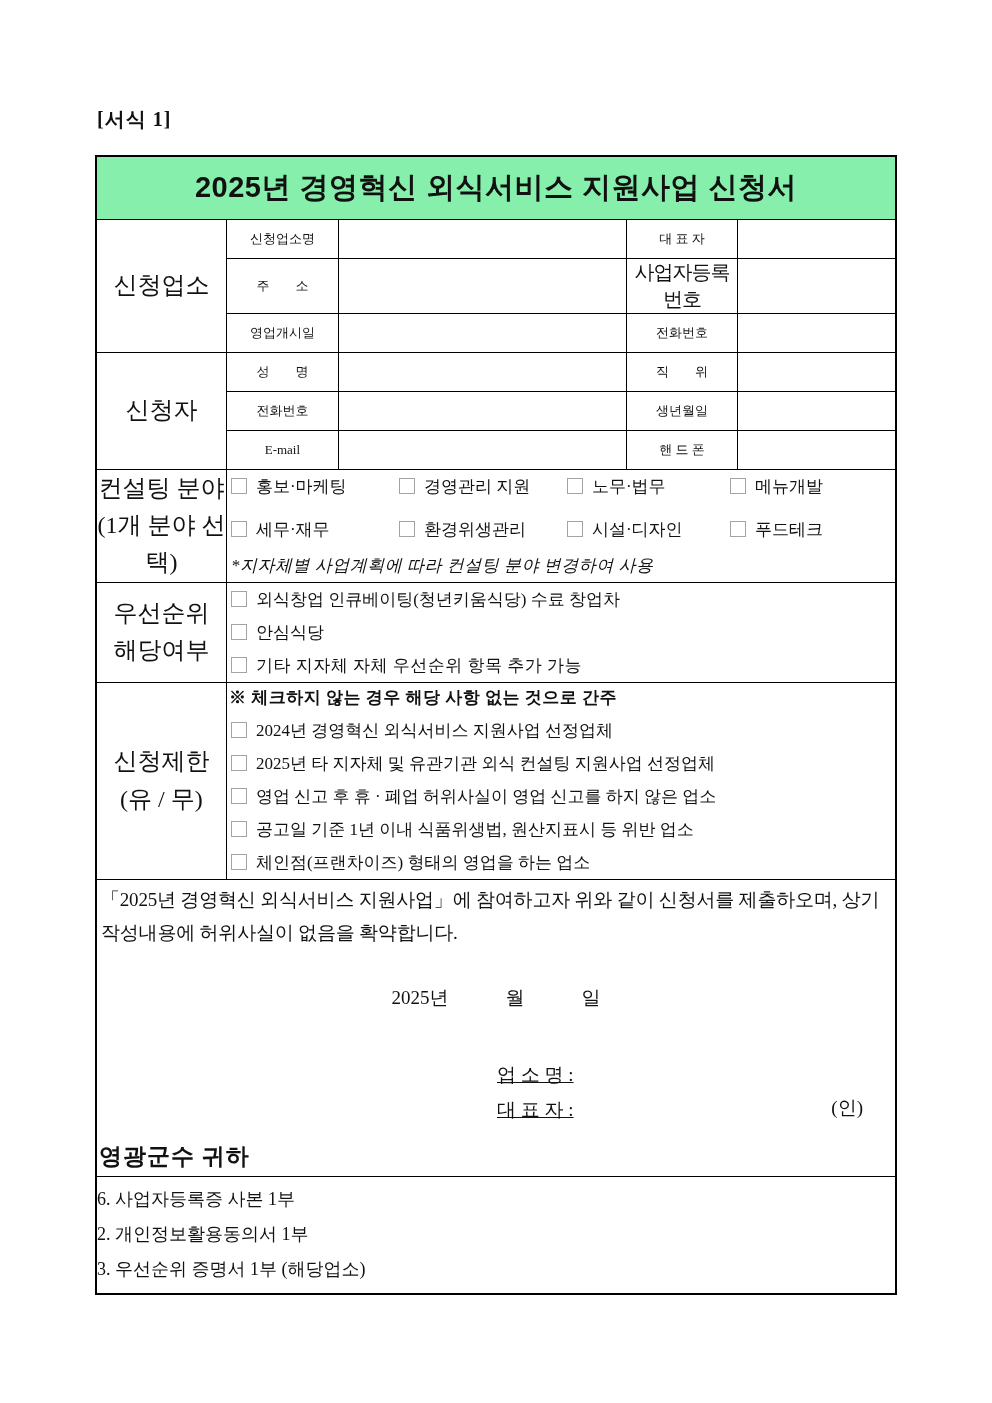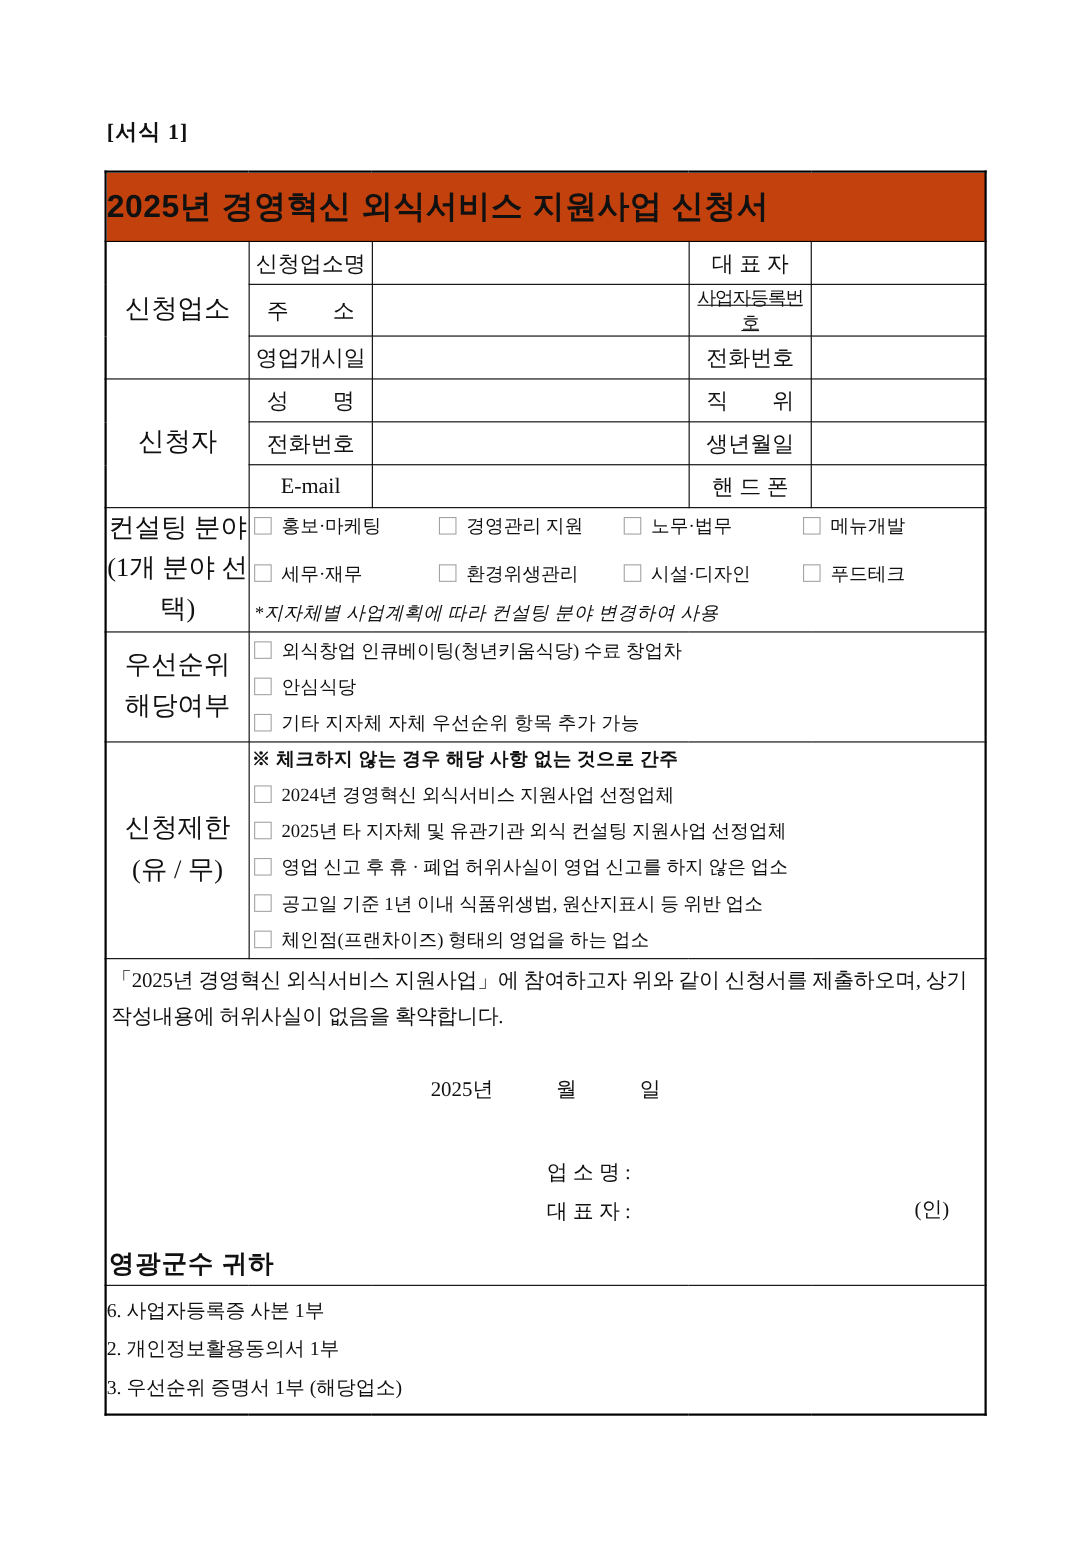--- a/index.html
+++ b/index.html
@@ -29,42 +29,41 @@
     table-layout: fixed;
     border: 2.5px solid #000000;
   }
   table.app-form td {
     border: 1.5px solid #000000;
     vertical-align: middle;
     padding: 0;
     overflow: hidden;
   }
   td.title-cell {
-    background: #c2410c;
+    background: #86efac;
     height: 62px;
-    text-align: left;
+    text-align: center;
     font-family: "Liberation Sans", "DejaVu Sans", sans-serif;
     font-size: 29px;
     font-weight: bold;
     letter-spacing: 0.5px;
   }
   td.sec {
     text-align: center;
     font-size: 24px;
     line-height: 1.55;
   }
   td.lbl {
     text-align: center;
+    font-size: 13px;
+    height: 38px;
+  }
+  td.lbl.tight {
     font-size: 20px;
-    height: 38px;
-  }
-  td.lbl.tight {
-    font-size: 17px;
     letter-spacing: -1px;
-    text-decoration: underline;
   }
   td.inp {
     background: #ffffff;
   }
   td.content {
     padding: 8px 10px;
     font-size: 17px;
   }
   .cb {
     display: inline-block;
@@ -119,20 +118,21 @@
   .date-line {
     text-align: center;
     margin-top: 36px;
     font-size: 19px;
   }
   .sig-block {
     margin-top: 46px;
     padding-left: 400px;
     line-height: 1.85;
     position: relative;
+    text-decoration: underline;
   }
   .seal {
     position: absolute;
     right: 32px;
     bottom: 2px;
   }
   .recipient {
     margin-top: 14px;
     font-size: 23px;
     font-weight: bold;

